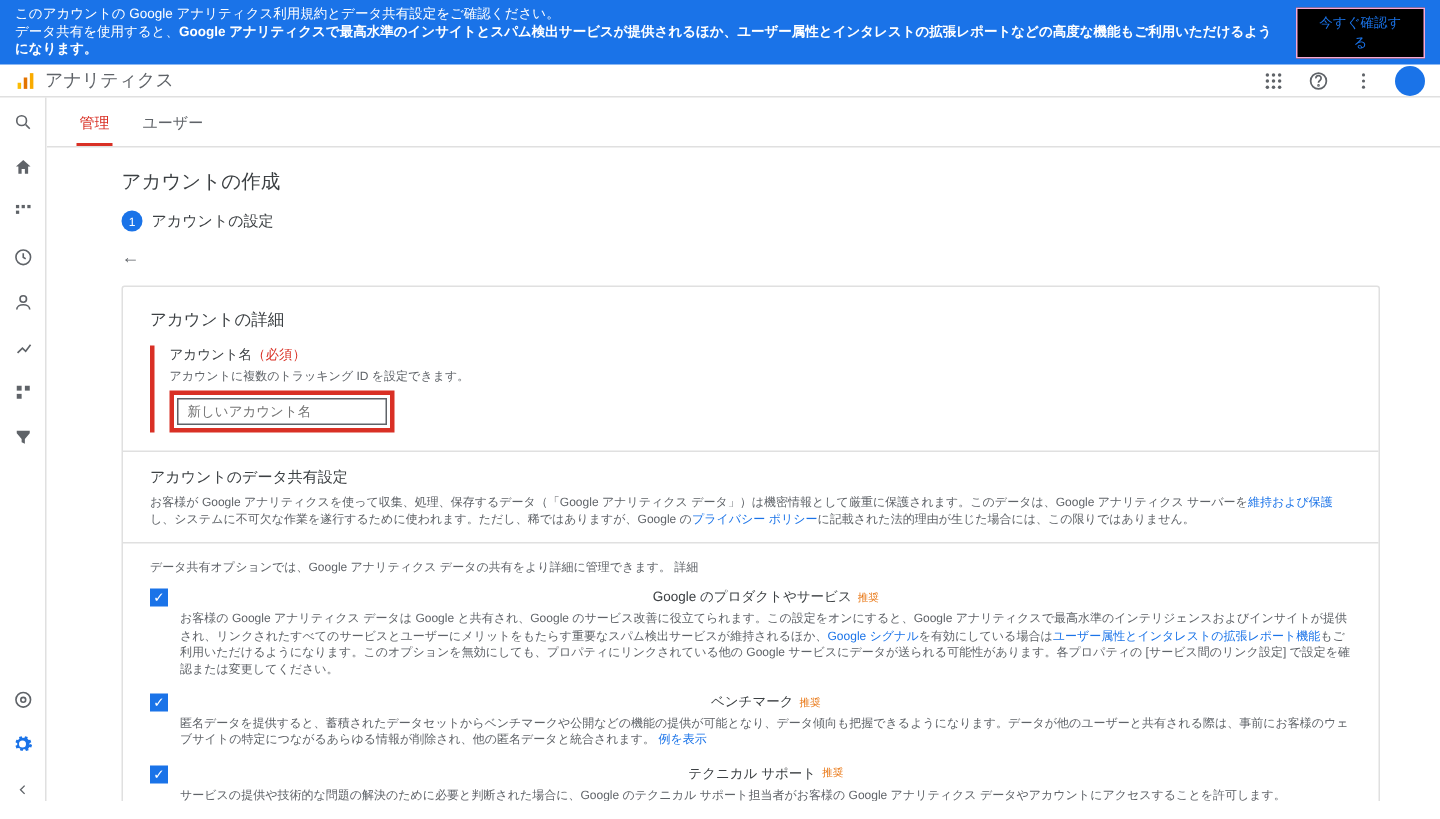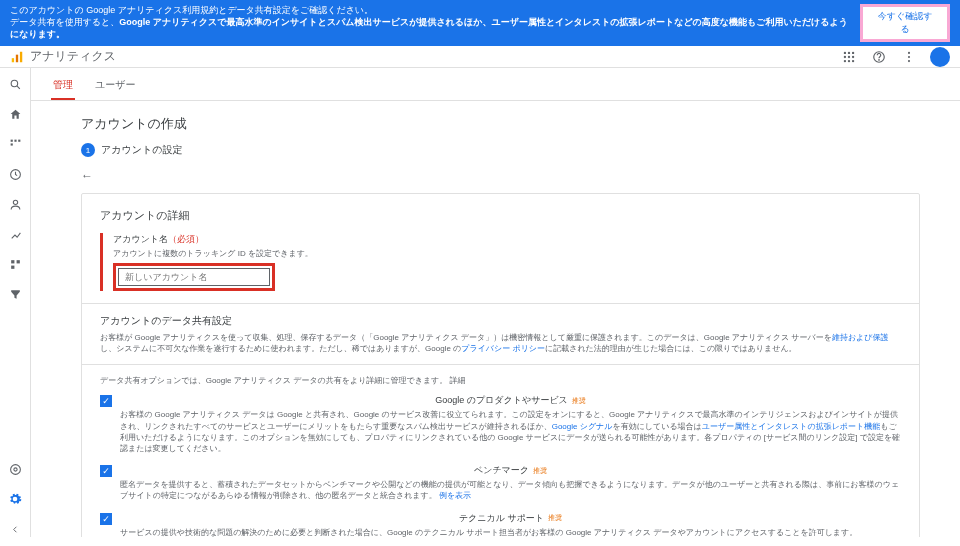--- a/index.html
+++ b/index.html
@@ -1,21 +1,21 @@
 <!DOCTYPE html>
 <html><head>
 <meta charset="utf-8">
 <style>
 * { margin: 0; padding: 0; box-sizing: border-box; font-family: Arial, "Helvetica Neue", sans-serif; }
 body { width: 960px; height: 546px; overflow: hidden; background: #fff; font-size: 10px; color: #3c4043; }
 
 .banner { background: #1a73e8; color: #fff; padding: 4px 10px; display: flex; justify-content: space-between; align-items: center; }
 .banner-text { font-size: 9px; line-height: 1.3; }
 .banner-text .bold { font-weight: bold; }
-.banner-btn { background: #ffffff; color: #1a73e8; border: 3px solid #f9a8d4; padding: 3px 12px; font-size: 9px; cursor: pointer; margin-left: 12px; }
+.banner-btn { background: #000000; color: #1a73e8; border: 1px solid #f9a8d4; padding: 3px 12px; font-size: 9px; cursor: pointer; margin-left: 12px; }
 
 .topbar { height: 22px; display: flex; align-items: center; padding: 0 10px; border-bottom: 1px solid #e0e0e0; }
 .logo { width: 14px; height: 14px; margin-right: 6px; display: inline-flex; }
 .app-title { font-size: 12px; color: #5f6368; flex: 1; }
 .topbar-icons { display: flex; align-items: center; gap: 12px; }
 .icon-btn { width: 18px; height: 18px; display: inline-flex; align-items: center; justify-content: center; color: #5f6368; cursor: pointer; font-size: 14px; }
 .avatar { width: 20px; height: 20px; border-radius: 50%; background: #1a73e8; }
 
 .main { display: flex; height: calc(100% - 34px - 26px - 17px); }
 .sidebar { width: 30px; display: flex; flex-direction: column; align-items: center; padding-top: 8px; gap: 14px; }
@@ -35,21 +35,21 @@
 .step-label { font-size: 10px; color: #3c4043; }
 .back-arrow { color: #5f6368; font-size: 12px; margin-bottom: 6px; cursor: pointer; display: inline-block; }
 
 .card { border: 1px solid #e0e0e0; border-radius: 2px; padding: 14px 18px 10px; margin-top: 6px; position: relative; }
 .card-section-title { font-size: 11px; color: #3c4043; margin-bottom: 10px; }
 .field-block { border-left: 3px solid #d93025; padding-left: 10px; margin-bottom: 12px; }
 .field-label { font-size: 9px; color: #3c4043; }
 .req { color: #d93025; }
 .field-help { font-size: 8px; color: #5f6368; margin: 2px 0 4px; }
 .highlight-box { border: 3px solid #d93025; padding: 2px; display: inline-block; }
-.text-input { border: 1px solid #5f6368; padding: 3px 6px; font-size: 9px; width: 152px; color: #9aa0a6; }
+.text-input { border: 1px solid #5f6368; padding: 3px 6px; font-size: 9px; width: 140px; color: #9aa0a6; }
 .section-divider { border-top: 1px solid #e0e0e0; margin: 10px -18px 10px; }
 .sub-title { font-size: 10px; color: #3c4043; margin-bottom: 4px; }
 .sub-desc { font-size: 8px; color: #5f6368; line-height: 1.4; margin-bottom: 10px; }
 .sub-desc a, .check-desc a { color: #1a73e8; cursor: pointer; }
 .option-note { font-size: 8px; color: #5f6368; margin-bottom: 8px; }
 .check-row { display: flex; gap: 8px; margin-bottom: 10px; }
 .checkbox { width: 12px; height: 12px; background: #1a73e8; color: #fff; font-size: 9px; display: flex; align-items: center; justify-content: center; flex-shrink: 0; margin-top: 1px; cursor: pointer; }
 .check-content { flex: 1; }
 .check-title { font-size: 9px; color: #3c4043; display: flex; align-items: center; gap: 4px; justify-content: center; }
 .badge-reco { font-size: 7px; color: #e8710a; }

